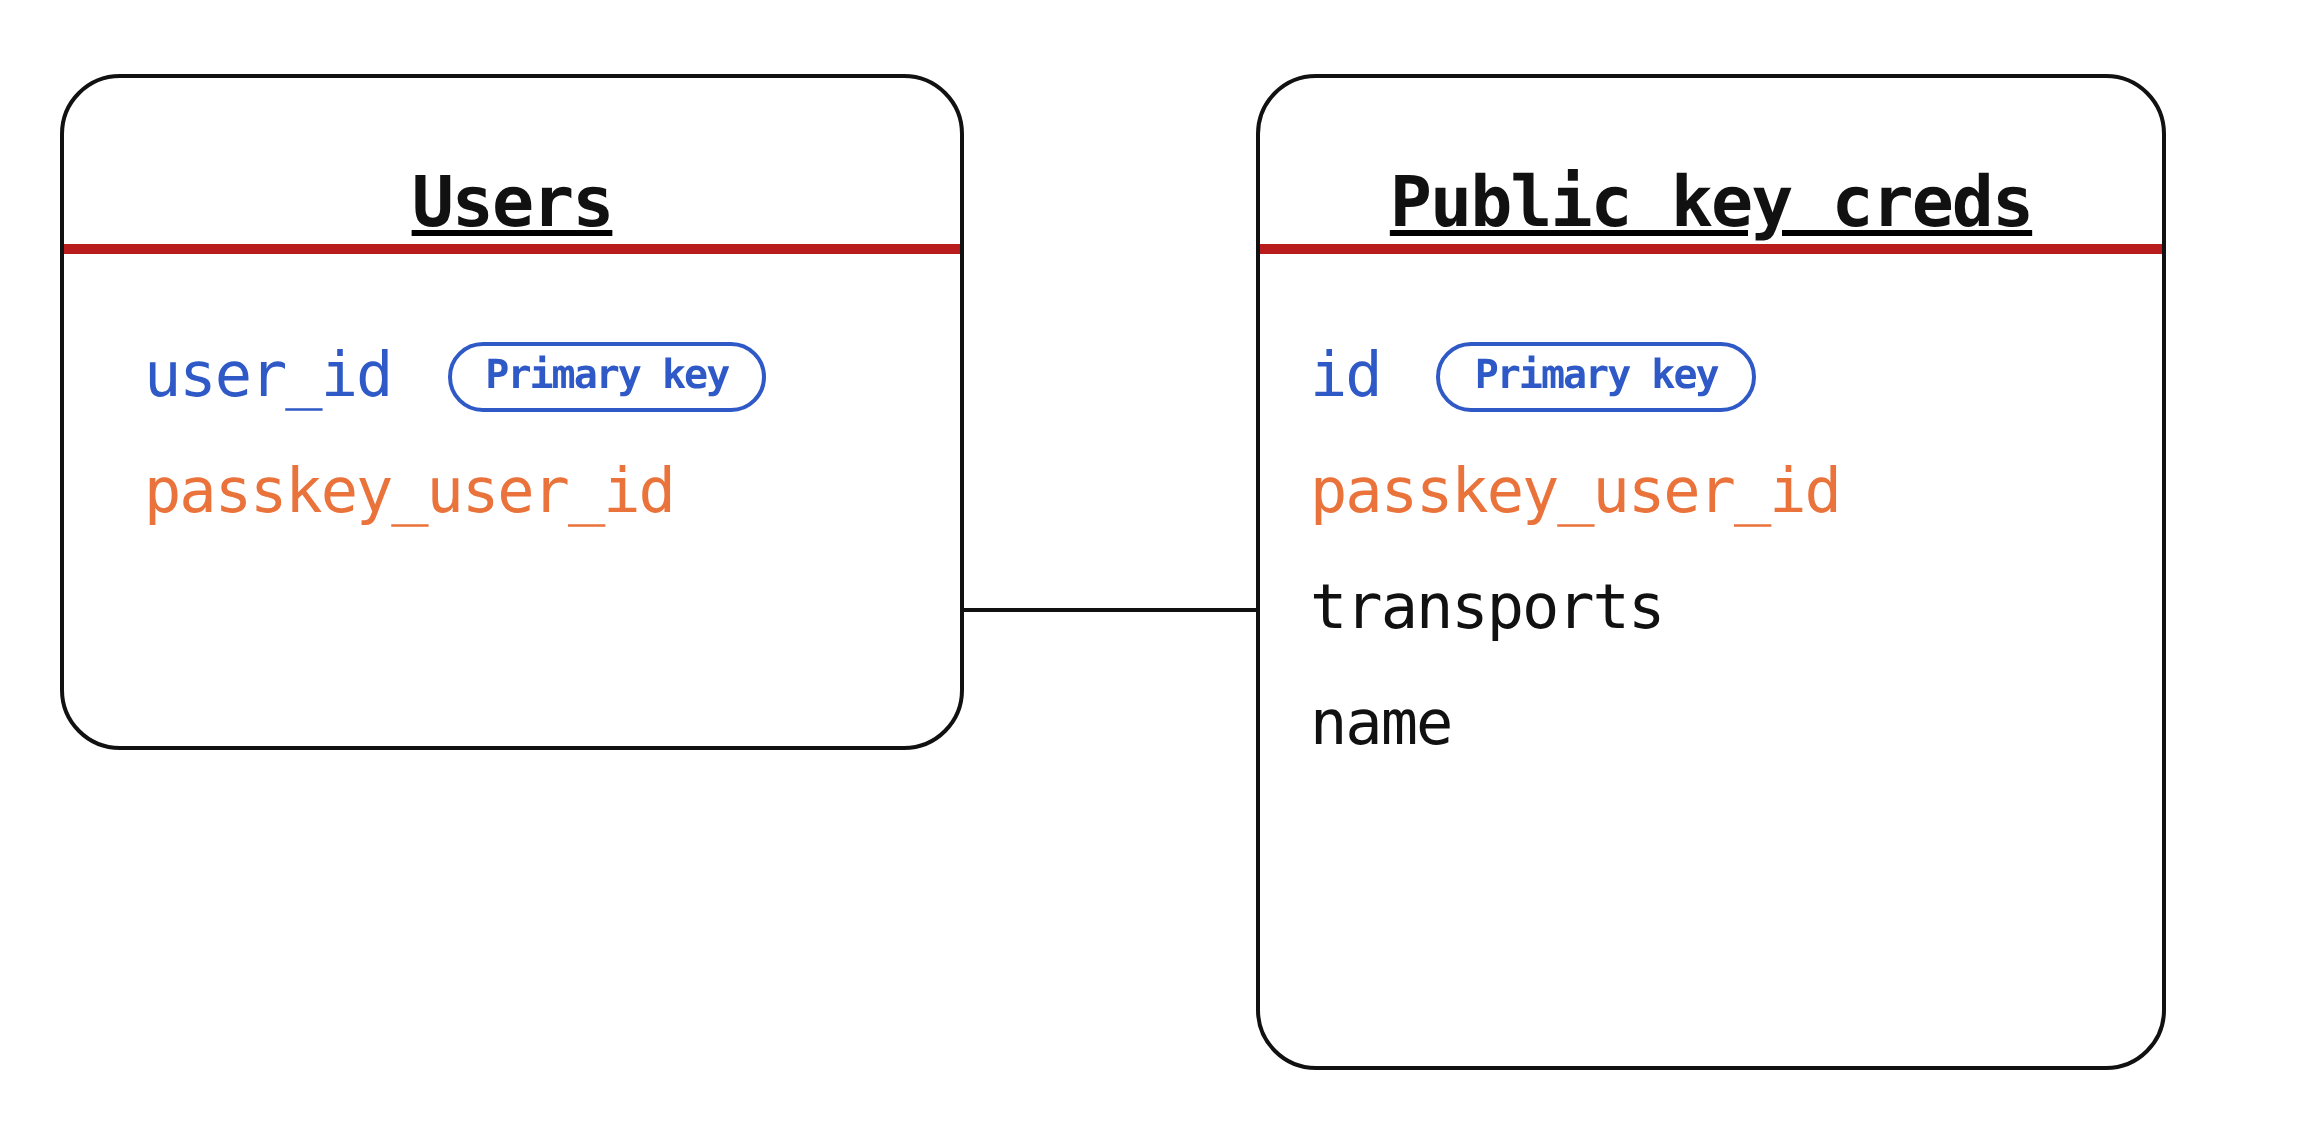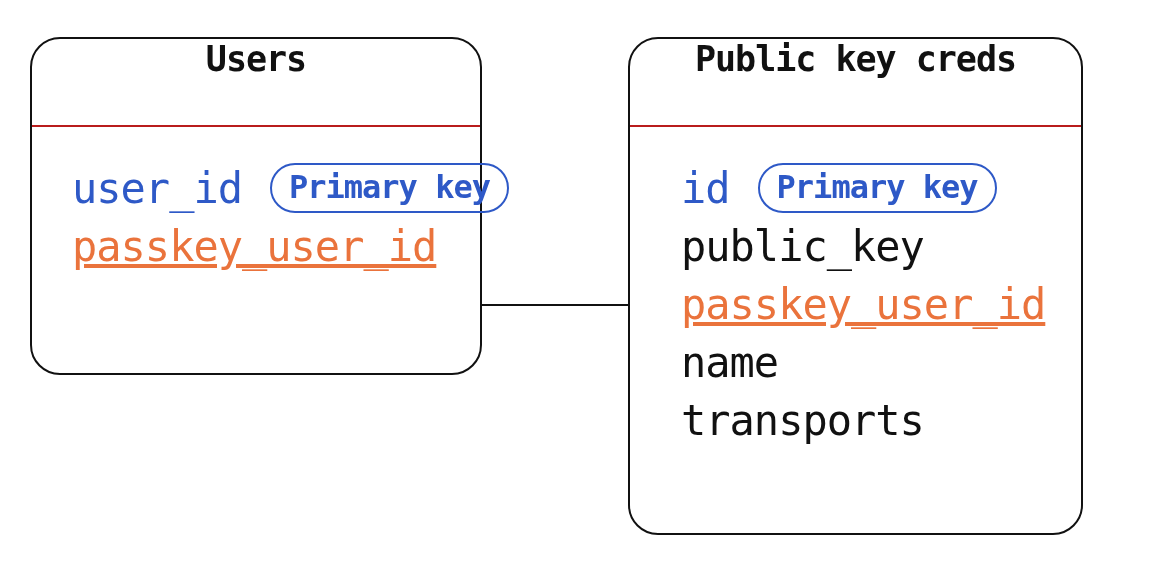--- a/index.html
+++ b/index.html
@@ -21,57 +21,58 @@
     border: 2px solid #111111;
     border-radius: 30px;
     display: flex;
     flex-direction: column;
   }
   .table-box.users  { left: 30px;  top: 37px; width: 452px; height: 338px; }
   .table-box.creds  { left: 628px; top: 37px; width: 455px; height: 498px; }
   .table-header {
     height: 88px;
     flex: 0 0 88px;
-    border-bottom: 2px solid #b91c1c;
+    border-bottom: 5px solid #b91c1c;
     display: flex;
-    align-items: flex-start;
+    align-items: flex-end;
     justify-content: center;
+    text-decoration: underline;
   }
   .table-title {
     font-size: 35px;
     font-weight: bold;
     color: #111111;
     letter-spacing: -1px;
     white-space: nowrap;
   }
   .table-fields {
     padding: 32px 20px 0 40px;
   }
-  .creds .table-fields { padding-left: 51px; }
+  .creds .table-fields { padding-left: 25px; }
   .field-row {
     height: 58px;
     display: flex;
     align-items: center;
     white-space: nowrap;
   }
   .field-name {
-    font-size: 42px;
+    font-size: 31px;
     color: #111111;
     letter-spacing: -1px;
   }
   .field-name.blue   { color: #2e59c7; }
-  .field-name.orange { color: #ea733c; text-decoration: underline; }
+  .field-name.orange { color: #ea733c; }
   .pk-badge {
     margin-left: 28px;
     display: inline-flex;
     align-items: center;
     border: 2px solid #2e59c7;
     border-radius: 999px;
     padding: 2px 17px 4px 17px;
-    font-size: 32px;
+    font-size: 20px;
     font-weight: bold;
     color: #2e59c7;
     letter-spacing: -1px;
     line-height: 1.25;
   }
   .connector {
     position: absolute;
     left: 480px; top: 304px;
     width: 188px; height: 2px;
     background: #111111;
@@ -102,27 +103,24 @@
   <div class="table-box creds">
     <div class="table-header">
       <span class="table-title">Public key creds</span>
     </div>
     <div class="table-fields">
       <div class="field-row">
         <span class="field-name blue">id</span>
         <span class="pk-badge">Primary key</span>
       </div>
       <div class="field-row">
-        <span class="field-name">public_key</span>
-      </div>
-      <div class="field-row">
         <span class="field-name orange">passkey_user_id</span>
       </div>
       <div class="field-row">
-        <span class="field-name">name</span>
+        <span class="field-name">transports</span>
       </div>
       <div class="field-row">
-        <span class="field-name">transports</span>
+        <span class="field-name">name</span>
       </div>
     </div>
   </div>
 
 </div>
 
 </body></html>

